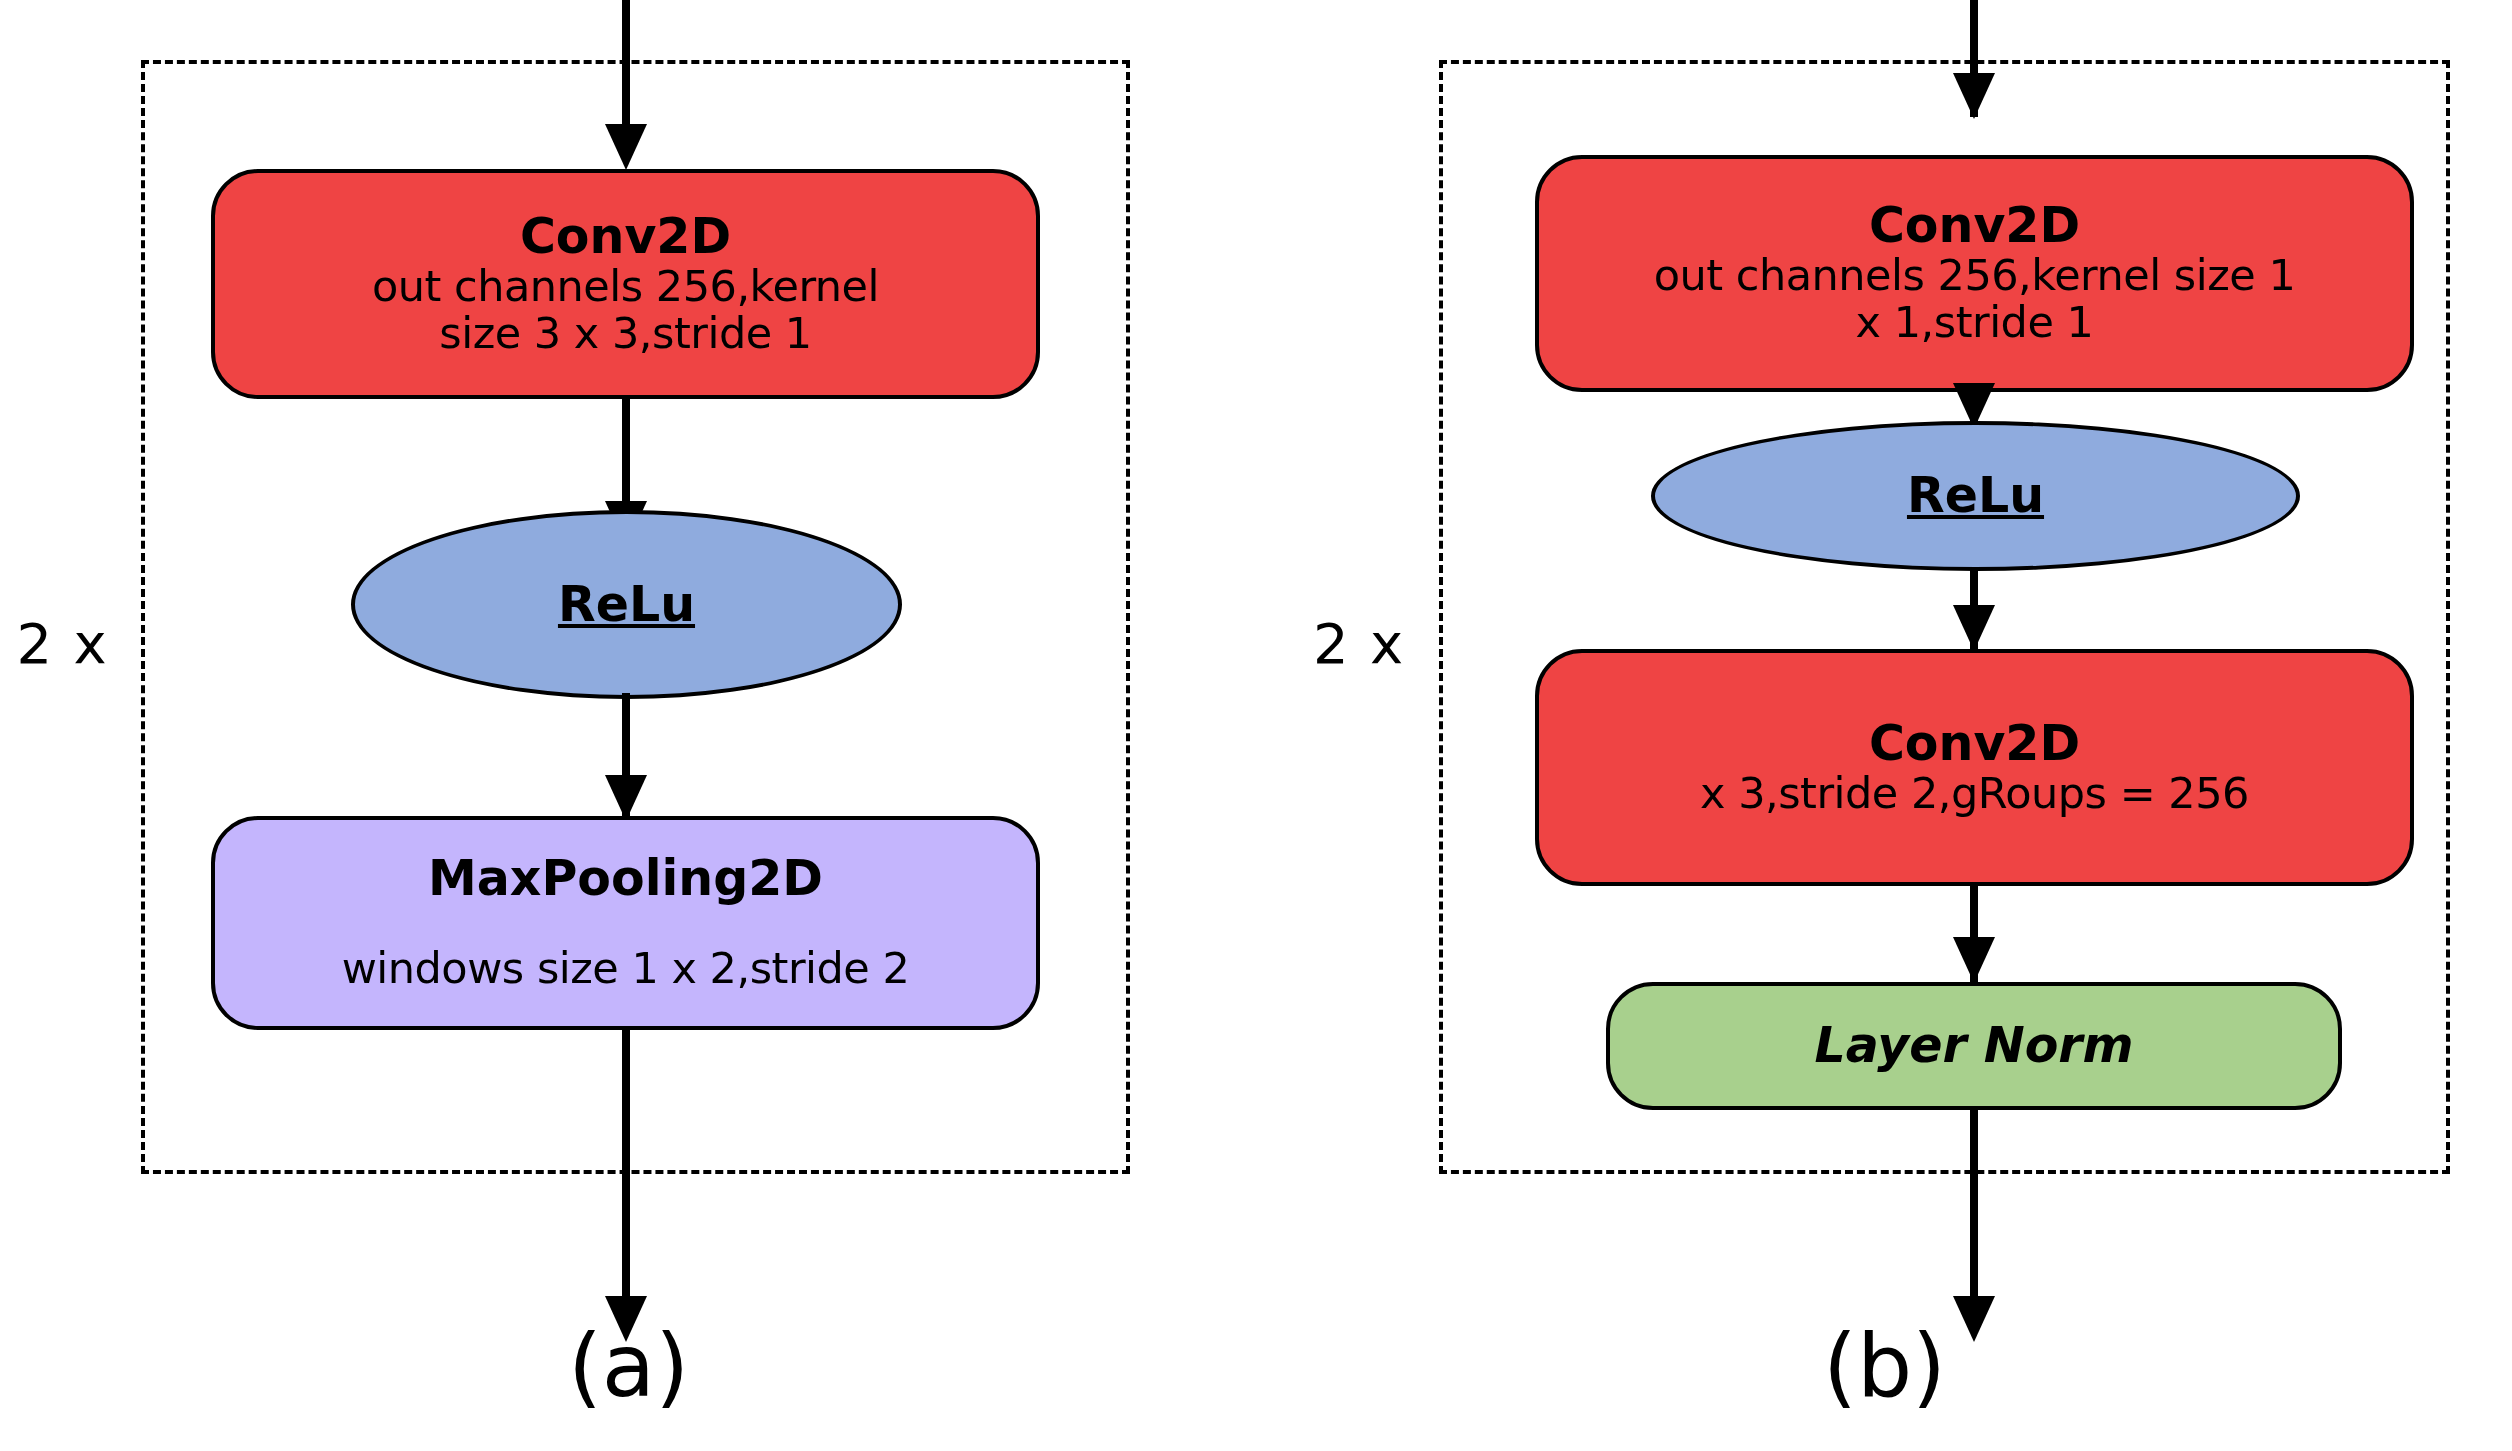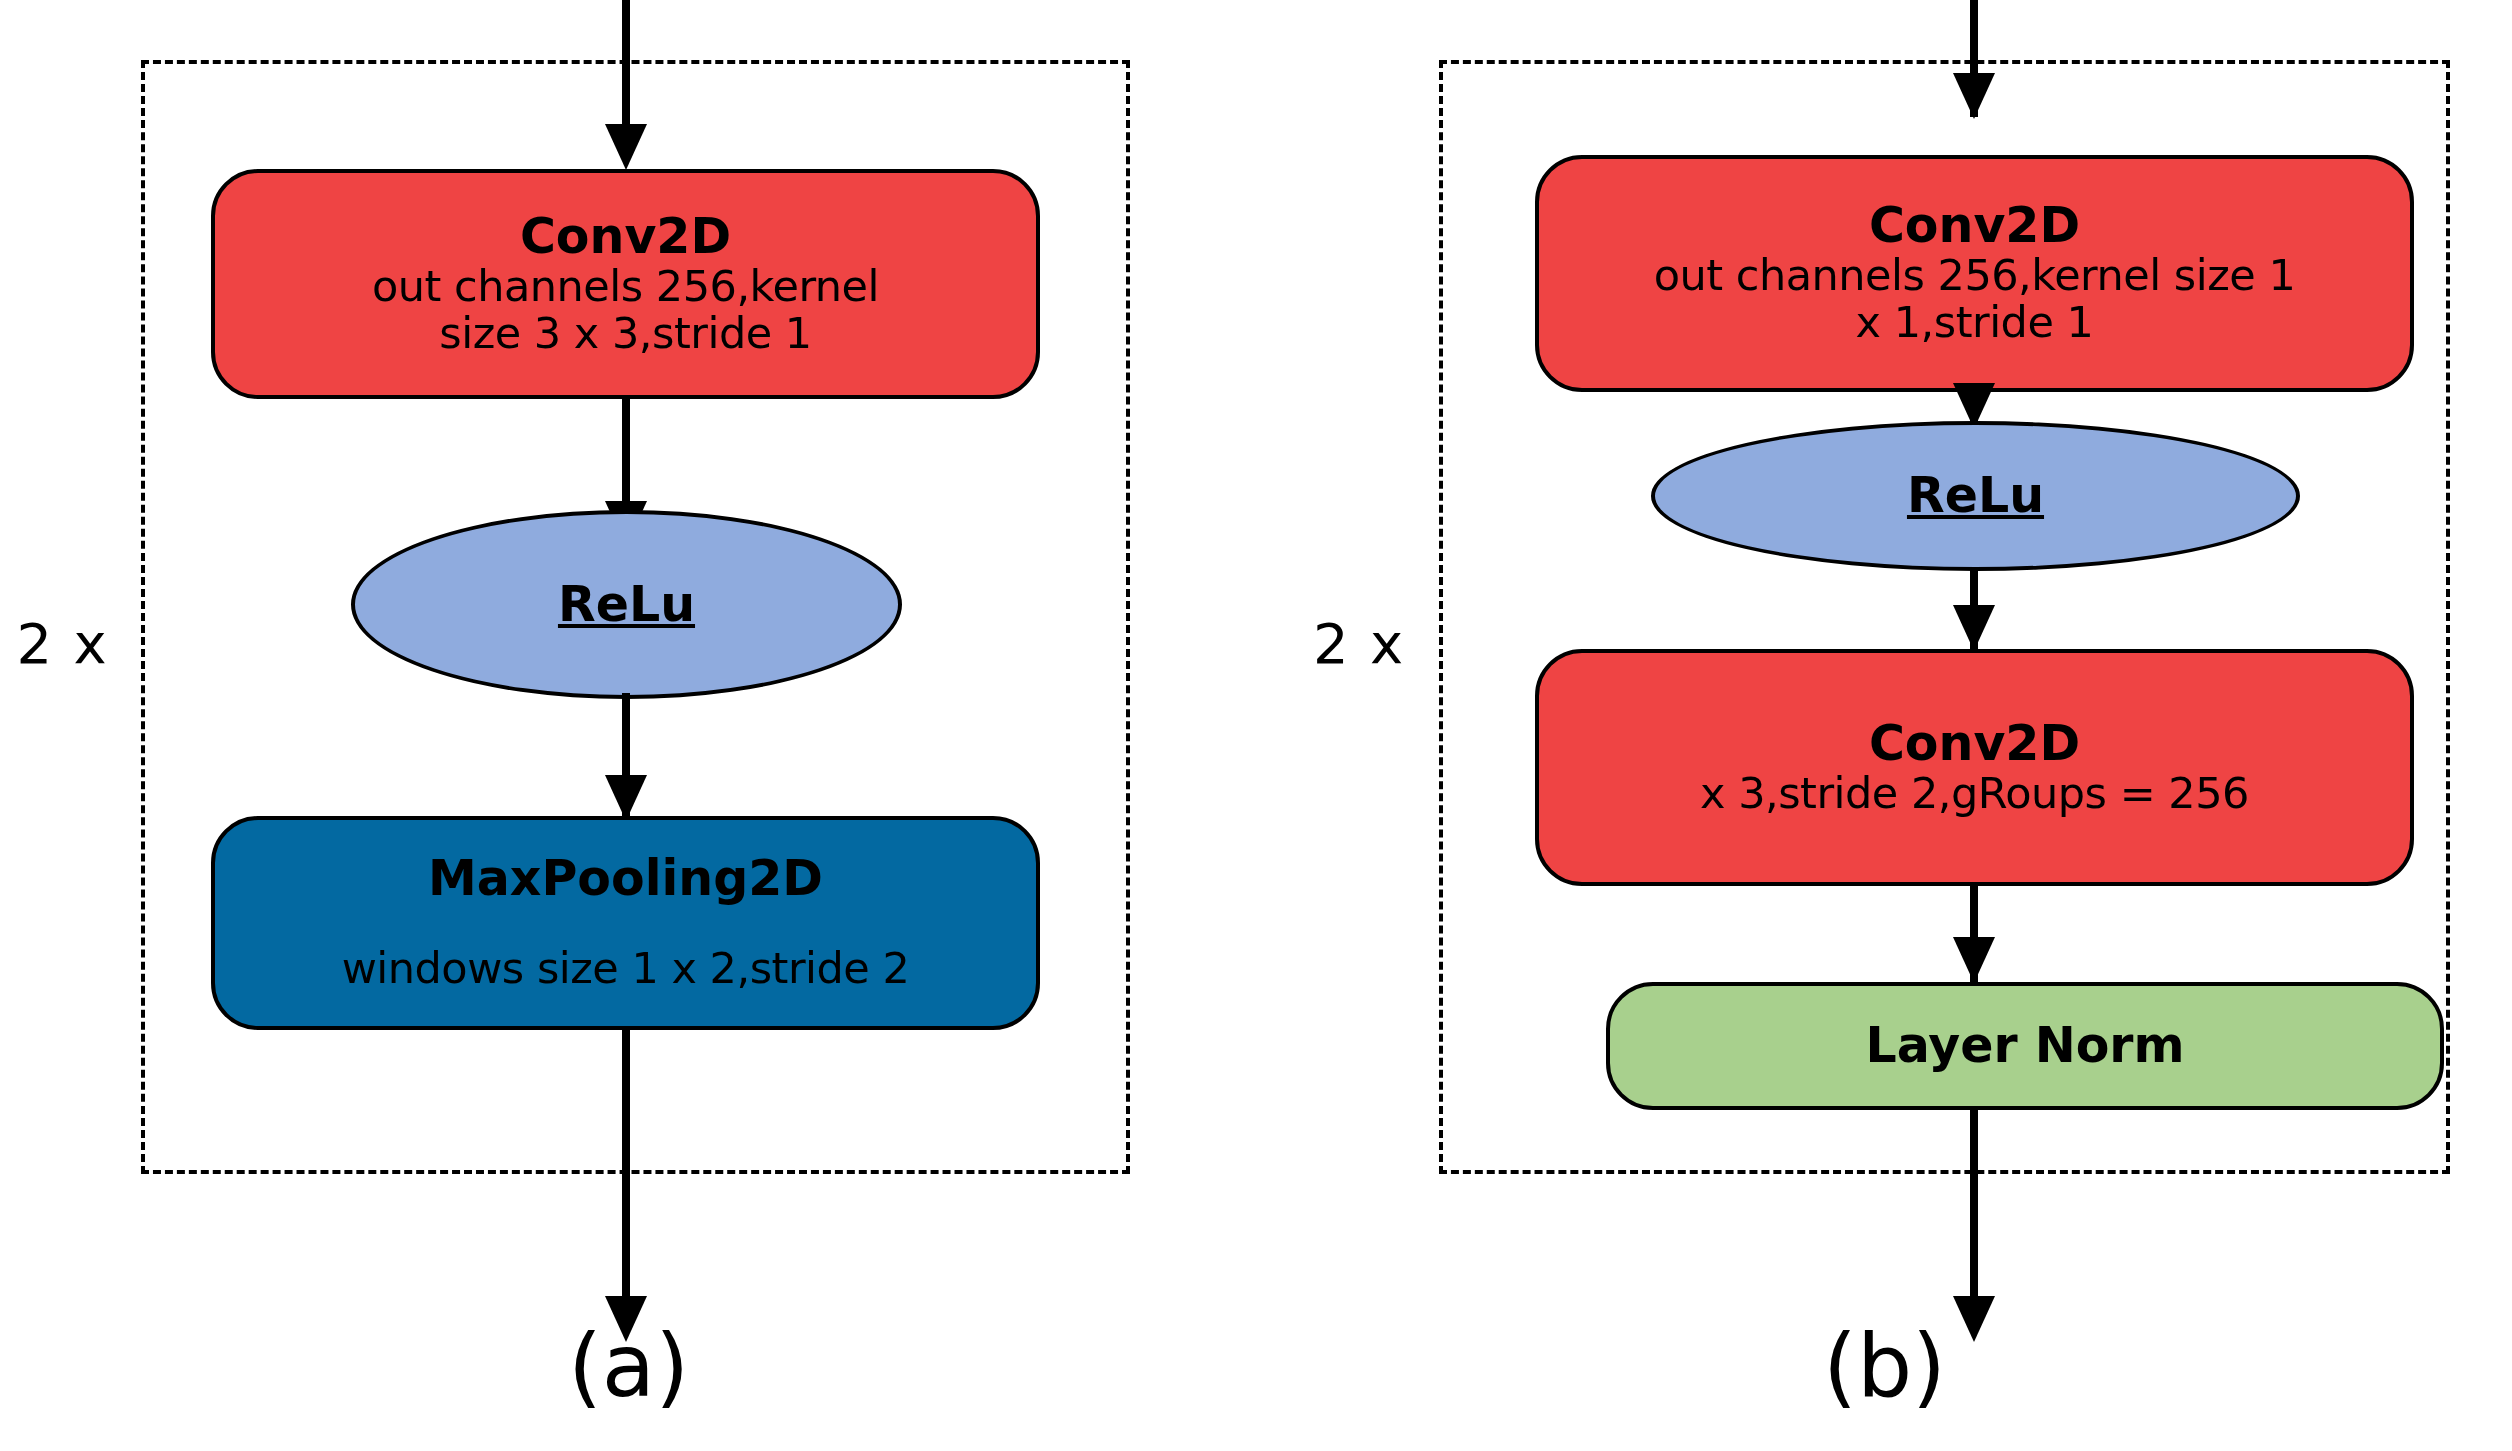--- a/index.html
+++ b/index.html
@@ -69,21 +69,21 @@
     font-weight: 400;
     font-size: 43px;
     line-height: 1.1;
     letter-spacing: -0.5px;
   }
   .rounded { border-radius: 47px; }
   .ellipse { border-radius: 50%; }
 
   .fill-yellow { background: #ef4444; }
   .fill-blue   { background: #8FABDE; text-decoration: underline; }
-  .fill-peach  { background: #0369a1; gap: 40px; }
+  .fill-peach  { background: #c4b5fd; gap: 40px; }
   .fill-green  { background: #A8D08D; }
 
   
   .arrow {
     position: absolute;
     width: 0;
     height: 0;
   }
   .arrow .shaft {
     position: absolute;
@@ -114,21 +114,21 @@
 
   
   .a-conv   { left: 211px; top: 169px;  width: 829px; height: 230px; }
   .a-relu   { left: 351px; top: 510px;  width: 551px; height: 189px; }
   .a-pool   { left: 211px; top: 816px;  width: 829px; height: 214px; }
 
   
   .b-conv1  { left: 278px; top: 155px;  width: 879px; height: 237px; }
   .b-relu   { left: 394px; top: 421px;  width: 649px; height: 150px; }
   .b-conv2  { left: 278px; top: 649px;  width: 879px; height: 237px; }
-  .b-norm   { left: 349px; top: 982px; width: 838px; height: 128px; }
+  .b-norm   { left: 349px; top: 982px; width: 736px; height: 128px; font-style: italic; }
 </style>
 </head>
 <body>
 
 <div class="panel panel-a">
 
   <div class="repeat-box"></div>
 
   <div class="repeat-label">2 x</div>
 

